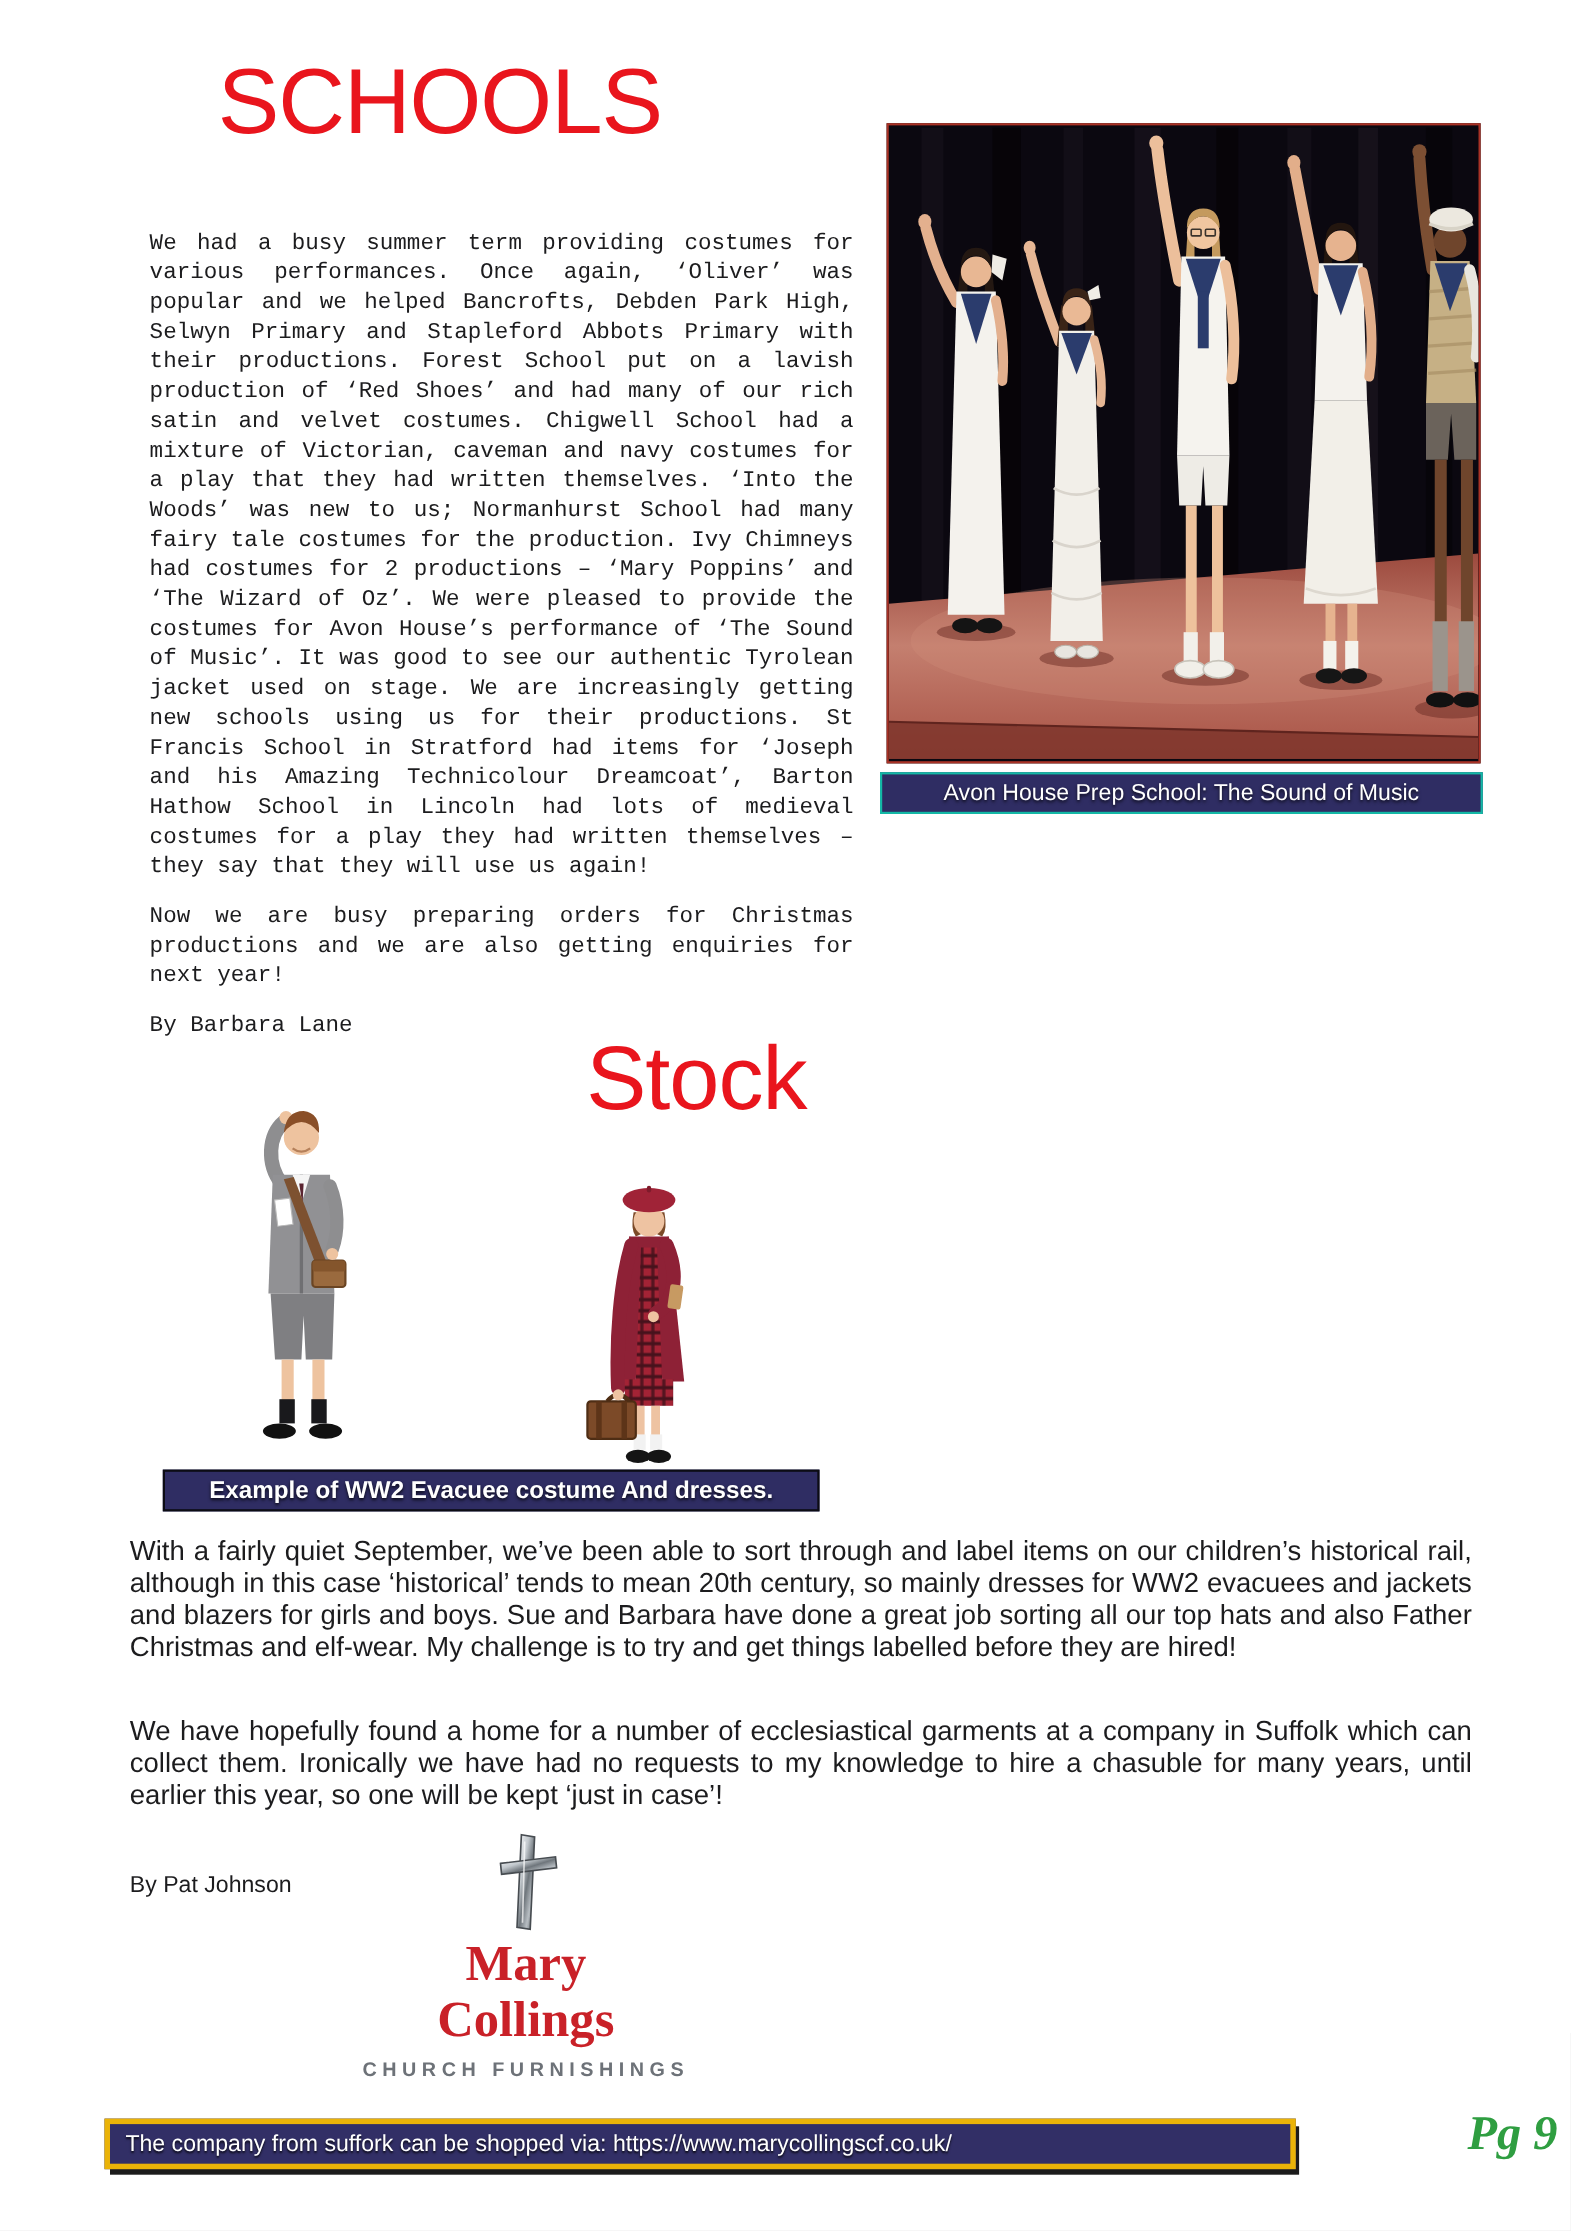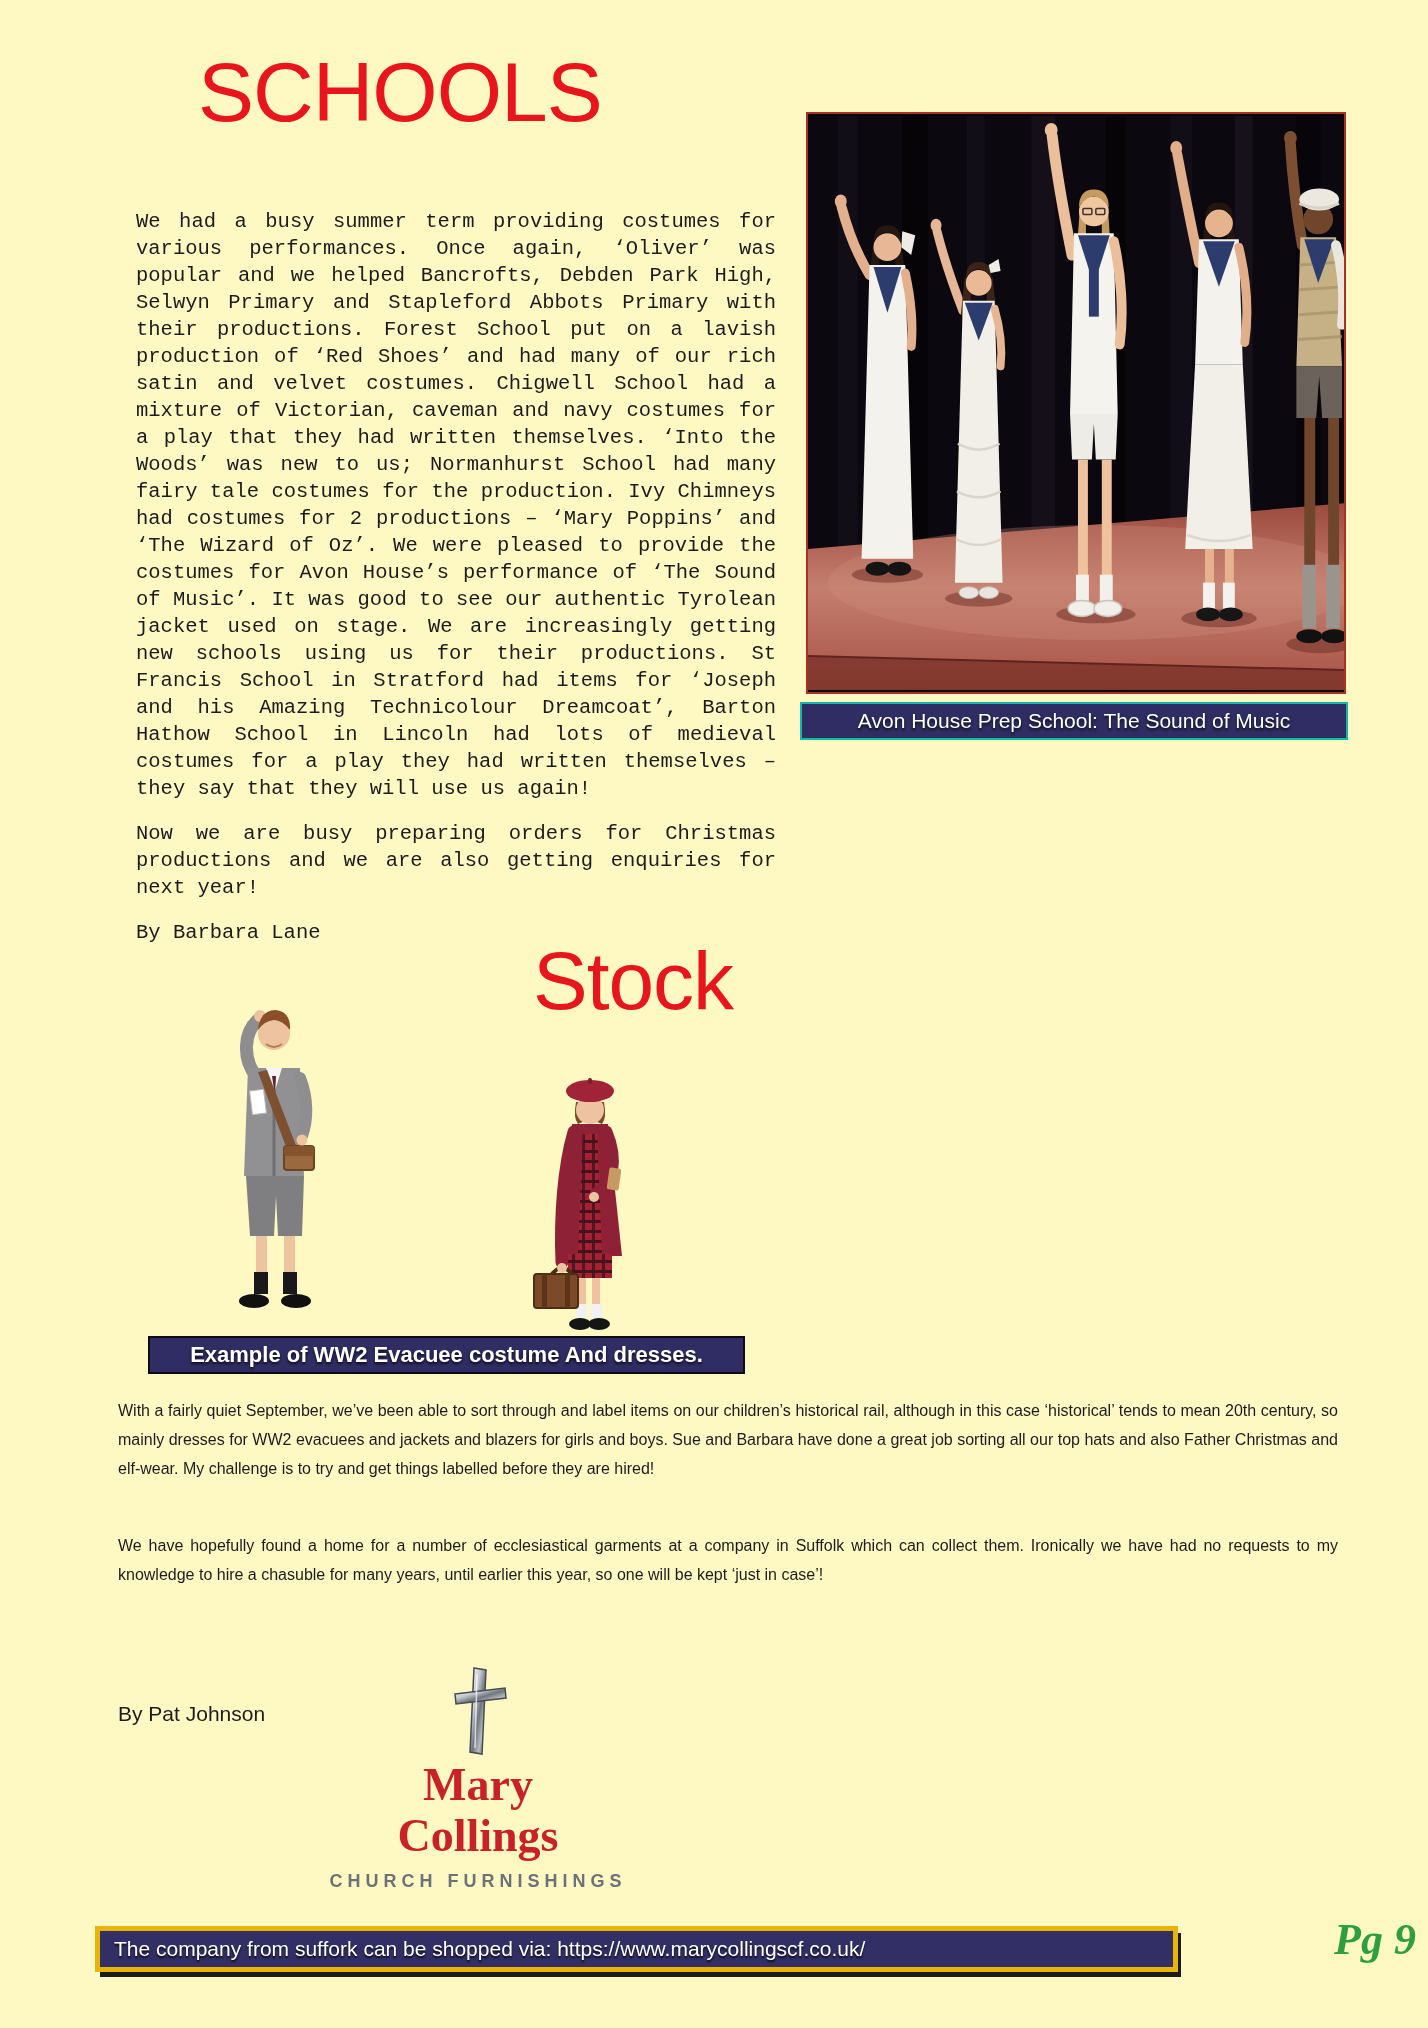--- a/index.html
+++ b/index.html
@@ -1,17 +1,17 @@
 <!DOCTYPE html>
 <html><head>
 <meta charset="utf-8">
 <style>
   html,body{margin:0;padding:0;background:#e8e8e8;}
   .page{
-    position:relative;width:1428px;height:2028px;background:#fef9c3;
+    position:relative;width:1428px;height:2028px;background:#ffffff;
     margin:0 auto;overflow:hidden;
     font-family:"Liberation Sans",sans-serif;color:#1c1c1e;
   }
   .red-heading{
     position:absolute;color:#e9151d;font-weight:400;letter-spacing:-1px;
     font-family:"Liberation Sans",sans-serif;white-space:nowrap;
   }
   #schools-title{left:198px;top:44px;font-size:84px;}
   #stock-title{left:497px;top:934px;font-size:82px;margin-left:36px;}
   .body-col{
@@ -28,21 +28,21 @@
   .caption-bar{
     position:absolute;background:#2f2d63;border:2px solid #14b8a6;
     box-sizing:border-box;display:flex;align-items:center;justify-content:center;
     color:#ffffff;text-shadow:0 2px 3px rgba(0,0,0,0.8);
   }
   #photo-caption{left:800px;top:702px;width:548px;height:38px;font-size:21px;}
   #illustration-caption{left:148px;top:1336px;width:597px;height:38px;font-size:22px;font-weight:bold;border-color:#0c0c14;text-align:right;}
   .illus{position:absolute;}
   .stock-col{
     position:absolute;left:118px;top:1396px;width:1220px;
-    font-size:16px;line-height:29px;text-align:justify;
+    font-size:25px;line-height:29px;text-align:justify;
   }
   .stock-col p{margin:0;}
   .stock-col .p2{margin-top:48px;}
   #byline-pat{position:absolute;left:118px;top:1702px;font-size:21px;}
   .logo{
     position:absolute;left:328px;top:1664px;width:300px;text-align:center;
   }
   .logo .cross-wrap{height:96px;}
   .logo .name{
     font-family:"Liberation Serif",serif;font-weight:bold;color:#c92128;

